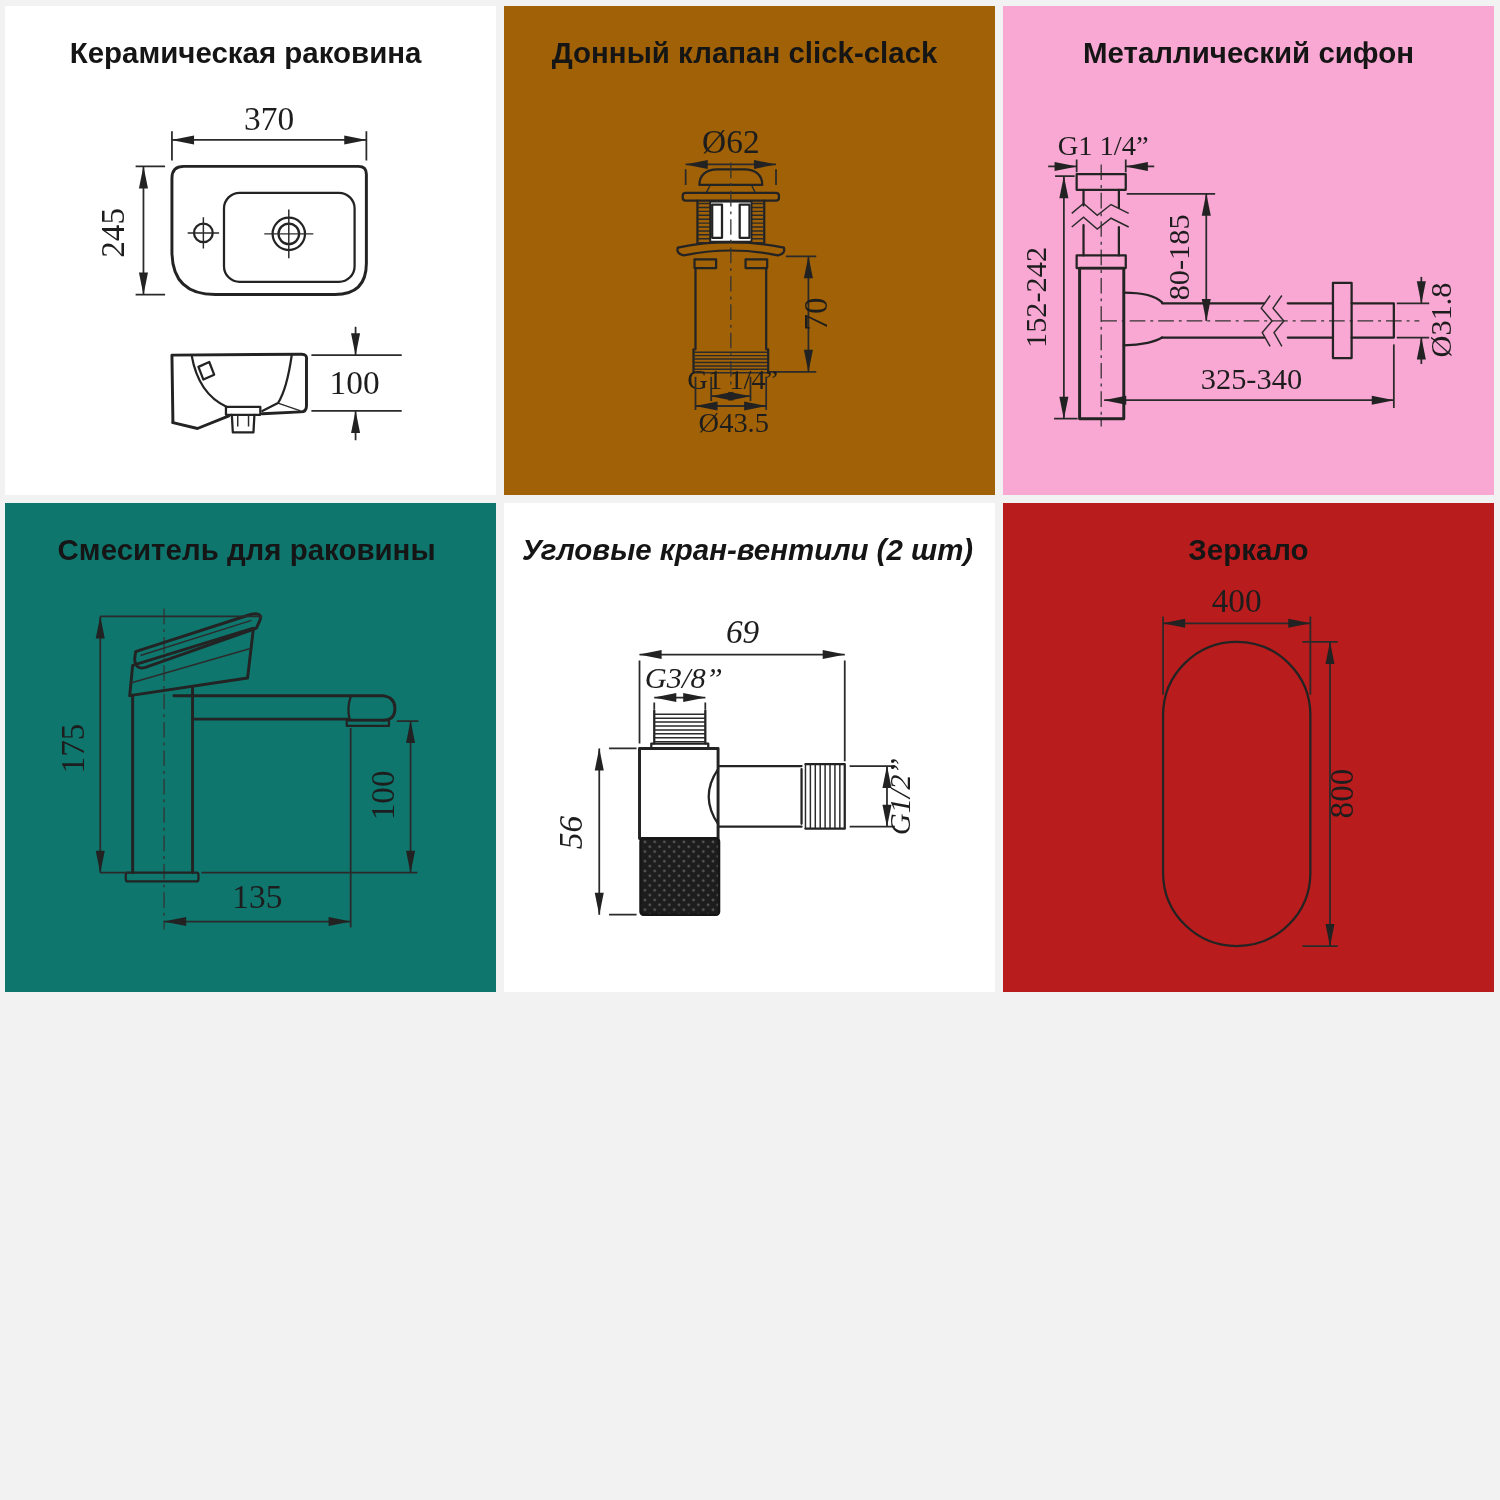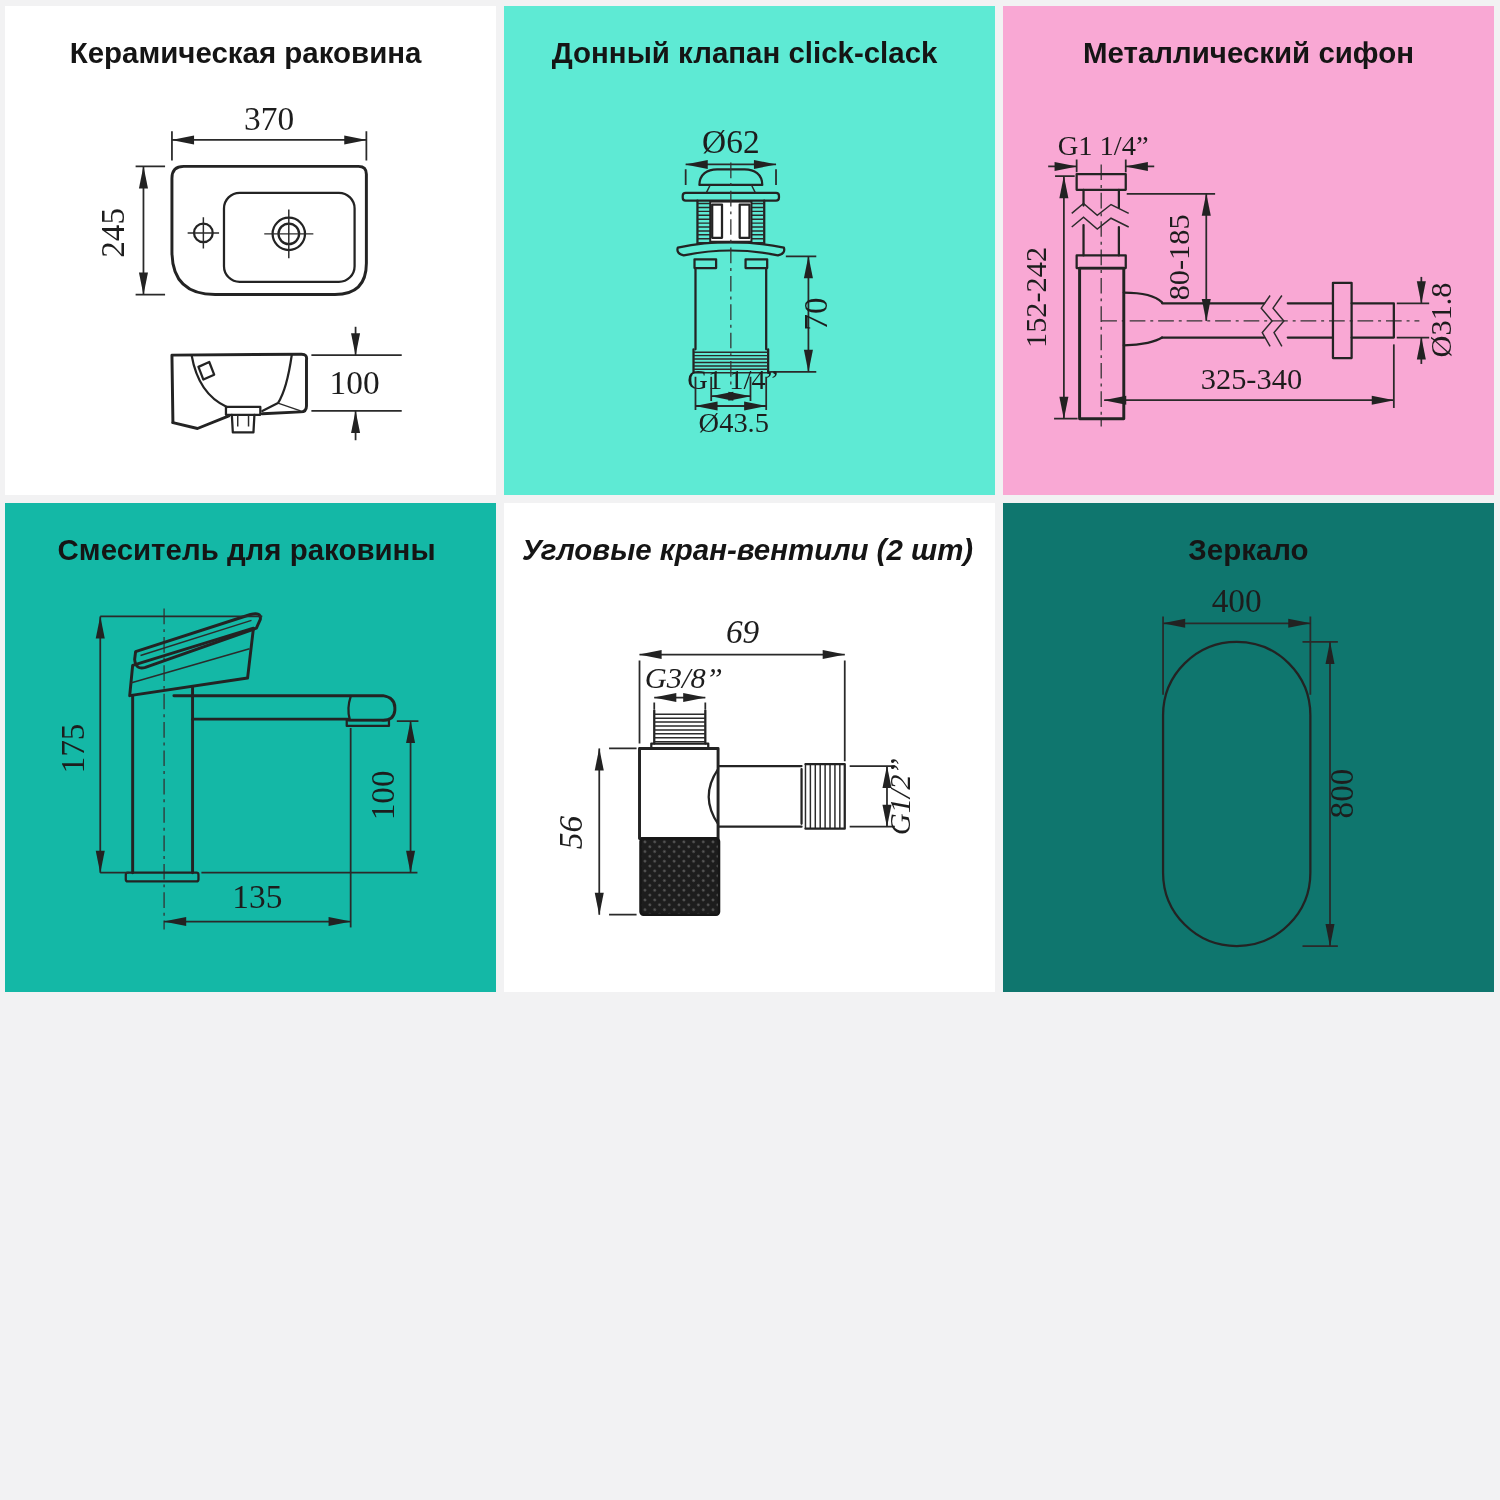--- a/index.html
+++ b/index.html
@@ -89,21 +89,21 @@
 
       <g>
         <path class="dim" d="M312,357H404 M312,414H404"></path>
         <line class="dim" x1="357" y1="328" x2="357" y2="357" marker-end="url(#arr)"></line>
         <line class="dim" x1="357" y1="444" x2="357" y2="414" marker-end="url(#arr)"></line>
         <text class="dt" x="356" y="397" text-anchor="middle">100</text>
       </g>
     </svg>
   </div>
 
-  <div class="card c1 r0" style="background: #5eead4;">
+  <div class="card c1 r0" style="background: #a16207;">
     <svg viewBox="0 0 500 500" preserveAspectRatio="none">
       <text class="title" x="245" y="58" text-anchor="middle">Донный клапан click-clack</text>
 
       <g>
         <line class="dim" x1="185" y1="162" x2="277" y2="162" marker-start="url(#arr)" marker-end="url(#arr)"></line>
         <path class="dim" d="M185,167V183 M277,167V183"></path>
         <text class="dt" x="231" y="150" text-anchor="middle">Ø62</text>
       </g>
 
       <g>
@@ -188,21 +188,21 @@
       </g>
 
       <g>
         <line class="dim" x1="103" y1="403" x2="398" y2="403" marker-start="url(#arr)" marker-end="url(#arr)"></line>
         <path class="dim" d="M398,346V411"></path>
         <text class="dt dt-m" x="253" y="392" text-anchor="middle">325-340</text>
       </g>
     </svg>
   </div>
 
-  <div class="card c0 r1" style="background: #14b8a6;">
+  <div class="card c0 r1" style="background: #0f766e;">
     <svg viewBox="0 0 500 500" preserveAspectRatio="none">
       <text class="title" x="246" y="58" text-anchor="middle">Смеситель для раковины</text>
 
       <g>
         <path class="cl" d="M162,108V436"></path>
         <path class="ol" d="M133,152 L250,114 Q261,111 260,119 L256,128 L143,168 Q133,171 132,160 Z"></path>
         <path class="thin" d="M138,156 L251,120"></path>
         <path class="ol" d="M130,166 L253,128 L247,179 L127,197 Z"></path>
         <path class="thin" d="M128,184 L249,149"></path>
         <path class="ol" d="M130,197V378 M191,188V378"></path>
@@ -268,21 +268,21 @@
       </g>
 
       <g>
         <path class="dim" d="M352,269H398 M352,331H398"></path>
         <line class="dim" x1="390" y1="269" x2="390" y2="331" marker-start="url(#arr)" marker-end="url(#arr)"></line>
         <text class="dt dt-m" transform="translate(413,300) rotate(-90)" text-anchor="middle">G1/2”</text>
       </g>
     </svg>
   </div>
 
-  <div class="card c2 r1" style="background: #0f766e; text-decoration: underline;">
+  <div class="card c2 r1" style="background: #b91c1c; text-decoration: underline;">
     <svg viewBox="0 0 500 500" preserveAspectRatio="none">
       <text class="title" x="250" y="58" text-anchor="middle">Зеркало</text>
 
       <g>
         <rect class="ol2" x="163" y="142" width="150" height="311" rx="75" ry="75" fill="none"></rect>
       </g>
 
       <g>
         <path class="dim" d="M163,116V196 M313,116V196"></path>
         <line class="dim" x1="163" y1="123" x2="313" y2="123" marker-start="url(#arr)" marker-end="url(#arr)"></line>

